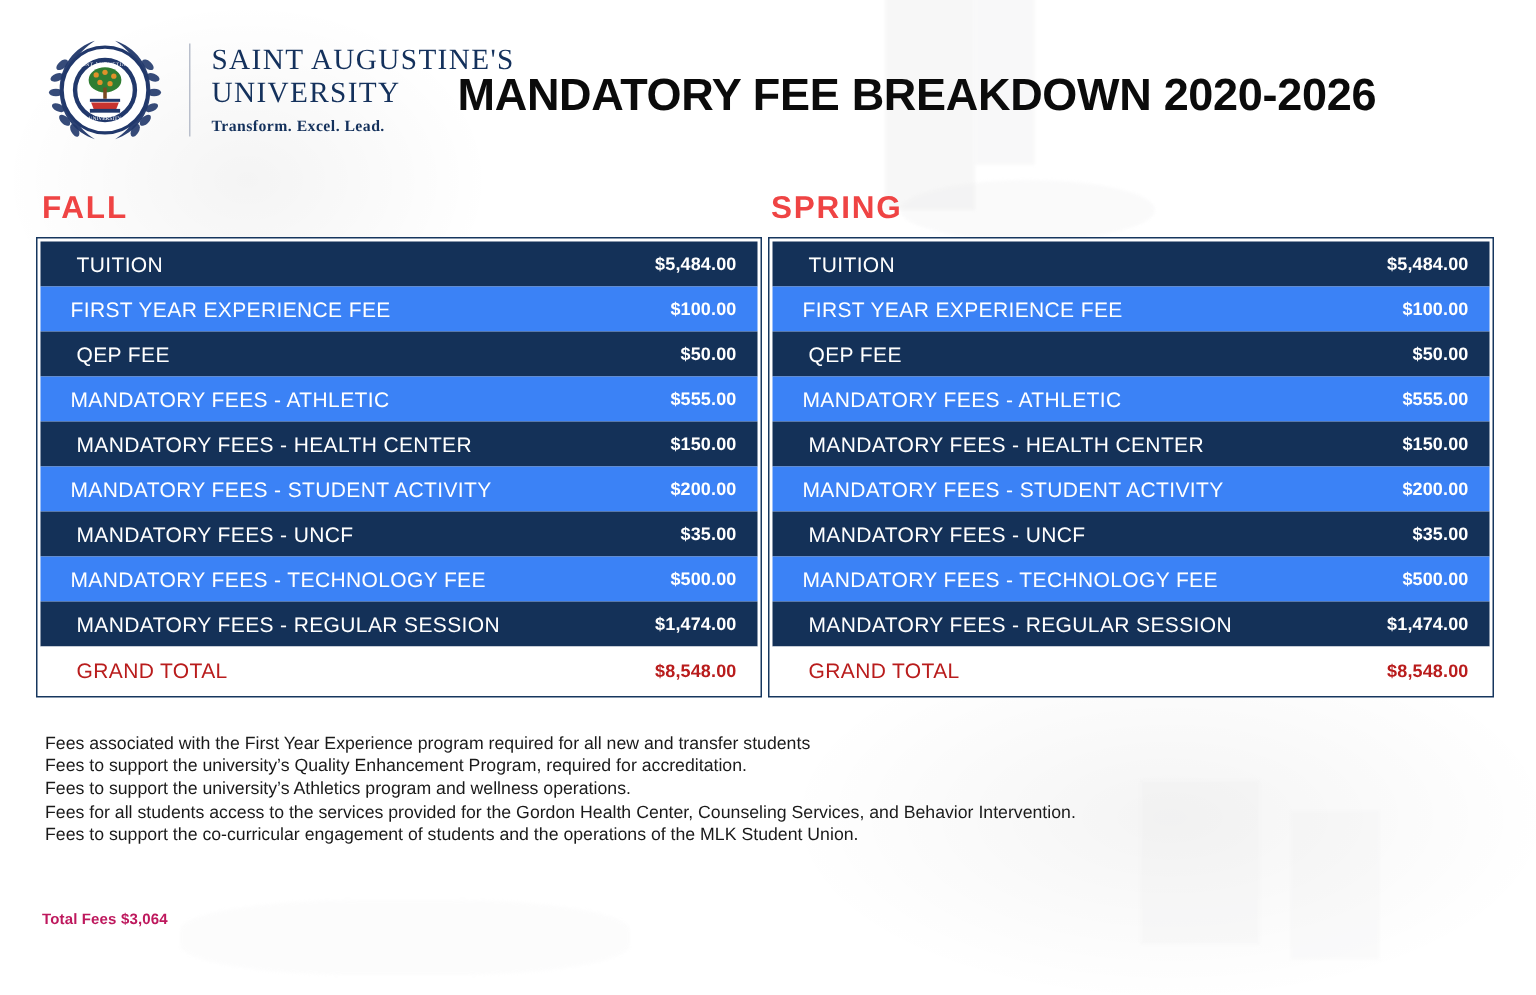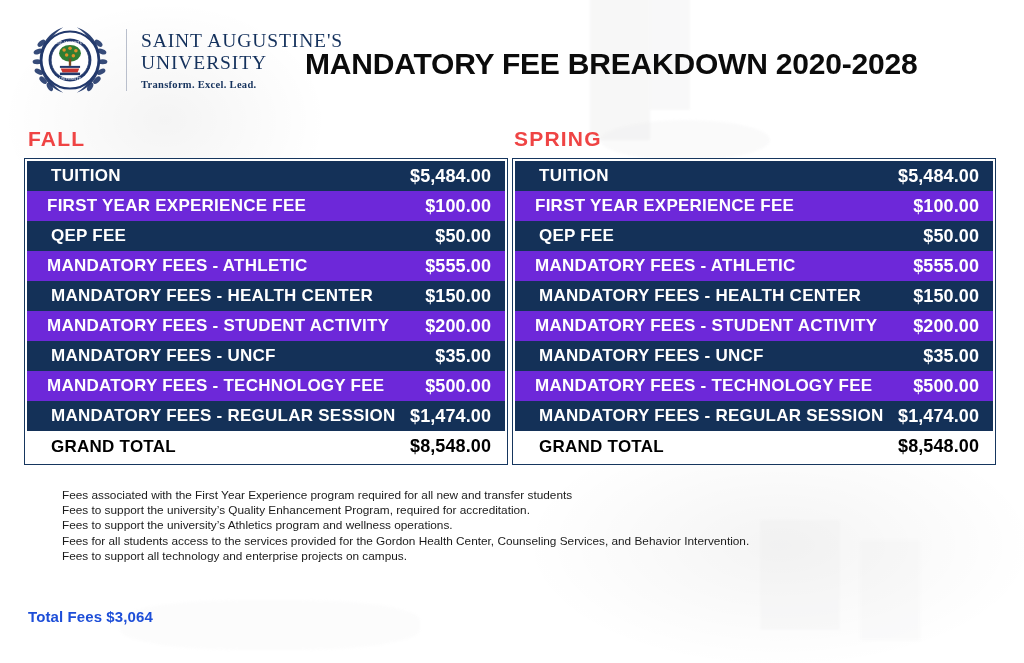--- a/index.html
+++ b/index.html
@@ -124,64 +124,63 @@
 
   .fee-row {
     display: flex;
     align-items: center;
     justify-content: space-between;
     height: 30px;
     padding: 0 14px 0 24px;
     box-sizing: border-box;
   }
   .fee-row .label {
-    font-size: 17px;
-    font-weight: bold;
+    font-size: 14px;
+    font-weight: normal;
     letter-spacing: .25px;
     color: #ffffff;
     white-space: nowrap;
   }
   .fee-row .amount {
-    font-size: 18px;
+    font-size: 12px;
     font-weight: bold;
     letter-spacing: .1px;
     color: #ffffff;
     white-space: nowrap;
     text-align: center;
   }
   .fee-row.dark  { background: #143158; }
-  .fee-row.light { background: #6d28d9; padding-left: 20px; }
+  .fee-row.light { background: #3b82f6; padding-left: 20px; }
   .fee-row.total {
     background: #ffffff;
     height: 31px;
   }
   .fee-row.total .label,
-  .fee-row.total .amount { color: #000000; }
+  .fee-row.total .amount { color: #b91c1c; }
 
   
   .notes {
     position: absolute;
     left: 30px;
     top: 488px;
     width: 880px;
-    margin-left: 32px;
   }
   .notes .note {
     font-size: 11.8px;
     line-height: 15.2px;
     color: #1a1a1a;
     white-space: nowrap;
   }
   .total-fees {
     position: absolute;
     left: 28px;
     top: 608px;
-    font-size: 15px;
-    font-weight: bold;
-    color: #1d4ed8;
+    font-size: 10px;
+    font-weight: bold;
+    color: #be185d;
     letter-spacing: .1px;
   }
 </style>
 </head>
 <body>
 
 <div class="bg-watermark">
   <div class="blob" style="left:590px;top:-10px;width:60px;height:150px;opacity:.35;"></div>
   <div class="blob" style="left:650px;top:-10px;width:40px;height:120px;opacity:.28;"></div>
   <div class="blob" style="left:600px;top:120px;width:170px;height:40px;opacity:.22;border-radius:50%;"></div>
@@ -243,21 +242,21 @@
         </g>
       </svg>
 
       <div class="wordmark">
         <div class="l1">SAINT AUGUSTINE'S</div>
         <div class="l2">UNIVERSITY</div>
         <div class="tag">Transform. Excel. Lead.</div>
       </div>
     </div>
 
-    <div class="main-title">MANDATORY FEE BREAKDOWN 2020-2028</div>
+    <div class="main-title">MANDATORY FEE BREAKDOWN 2020-2026</div>
   </div>
 
   <div class="sec-label sec-fall">FALL</div>
   <div class="sec-label sec-spring">SPRING</div>
 
   <div class="fee-table tbl-fall" id="table-fall">
       <div class="fee-row dark">
         <span class="label">TUITION</span>
         <span class="amount">$5,484.00</span>
       </div>
@@ -340,18 +339,18 @@
         <span class="label">GRAND TOTAL</span>
         <span class="amount">$8,548.00</span>
       </div>
     </div>
 
   <div class="notes" id="notes">
       <div class="note">Fees associated with the First Year Experience program required for all new and transfer students</div>
       <div class="note">Fees to support the university’s Quality Enhancement Program, required for accreditation.</div>
       <div class="note">Fees to support the university’s Athletics program and wellness operations.</div>
       <div class="note">Fees for all students access to the services provided for the Gordon Health Center, Counseling Services, and Behavior Intervention.</div>
-      <div class="note">Fees to support all technology and enterprise projects on campus.</div>
+      <div class="note">Fees to support the co-curricular engagement of students and the operations of the MLK Student Union.</div>
     </div>
 
   <div class="total-fees">Total Fees $3,064</div>
 
 </div>
 
 </body></html>

